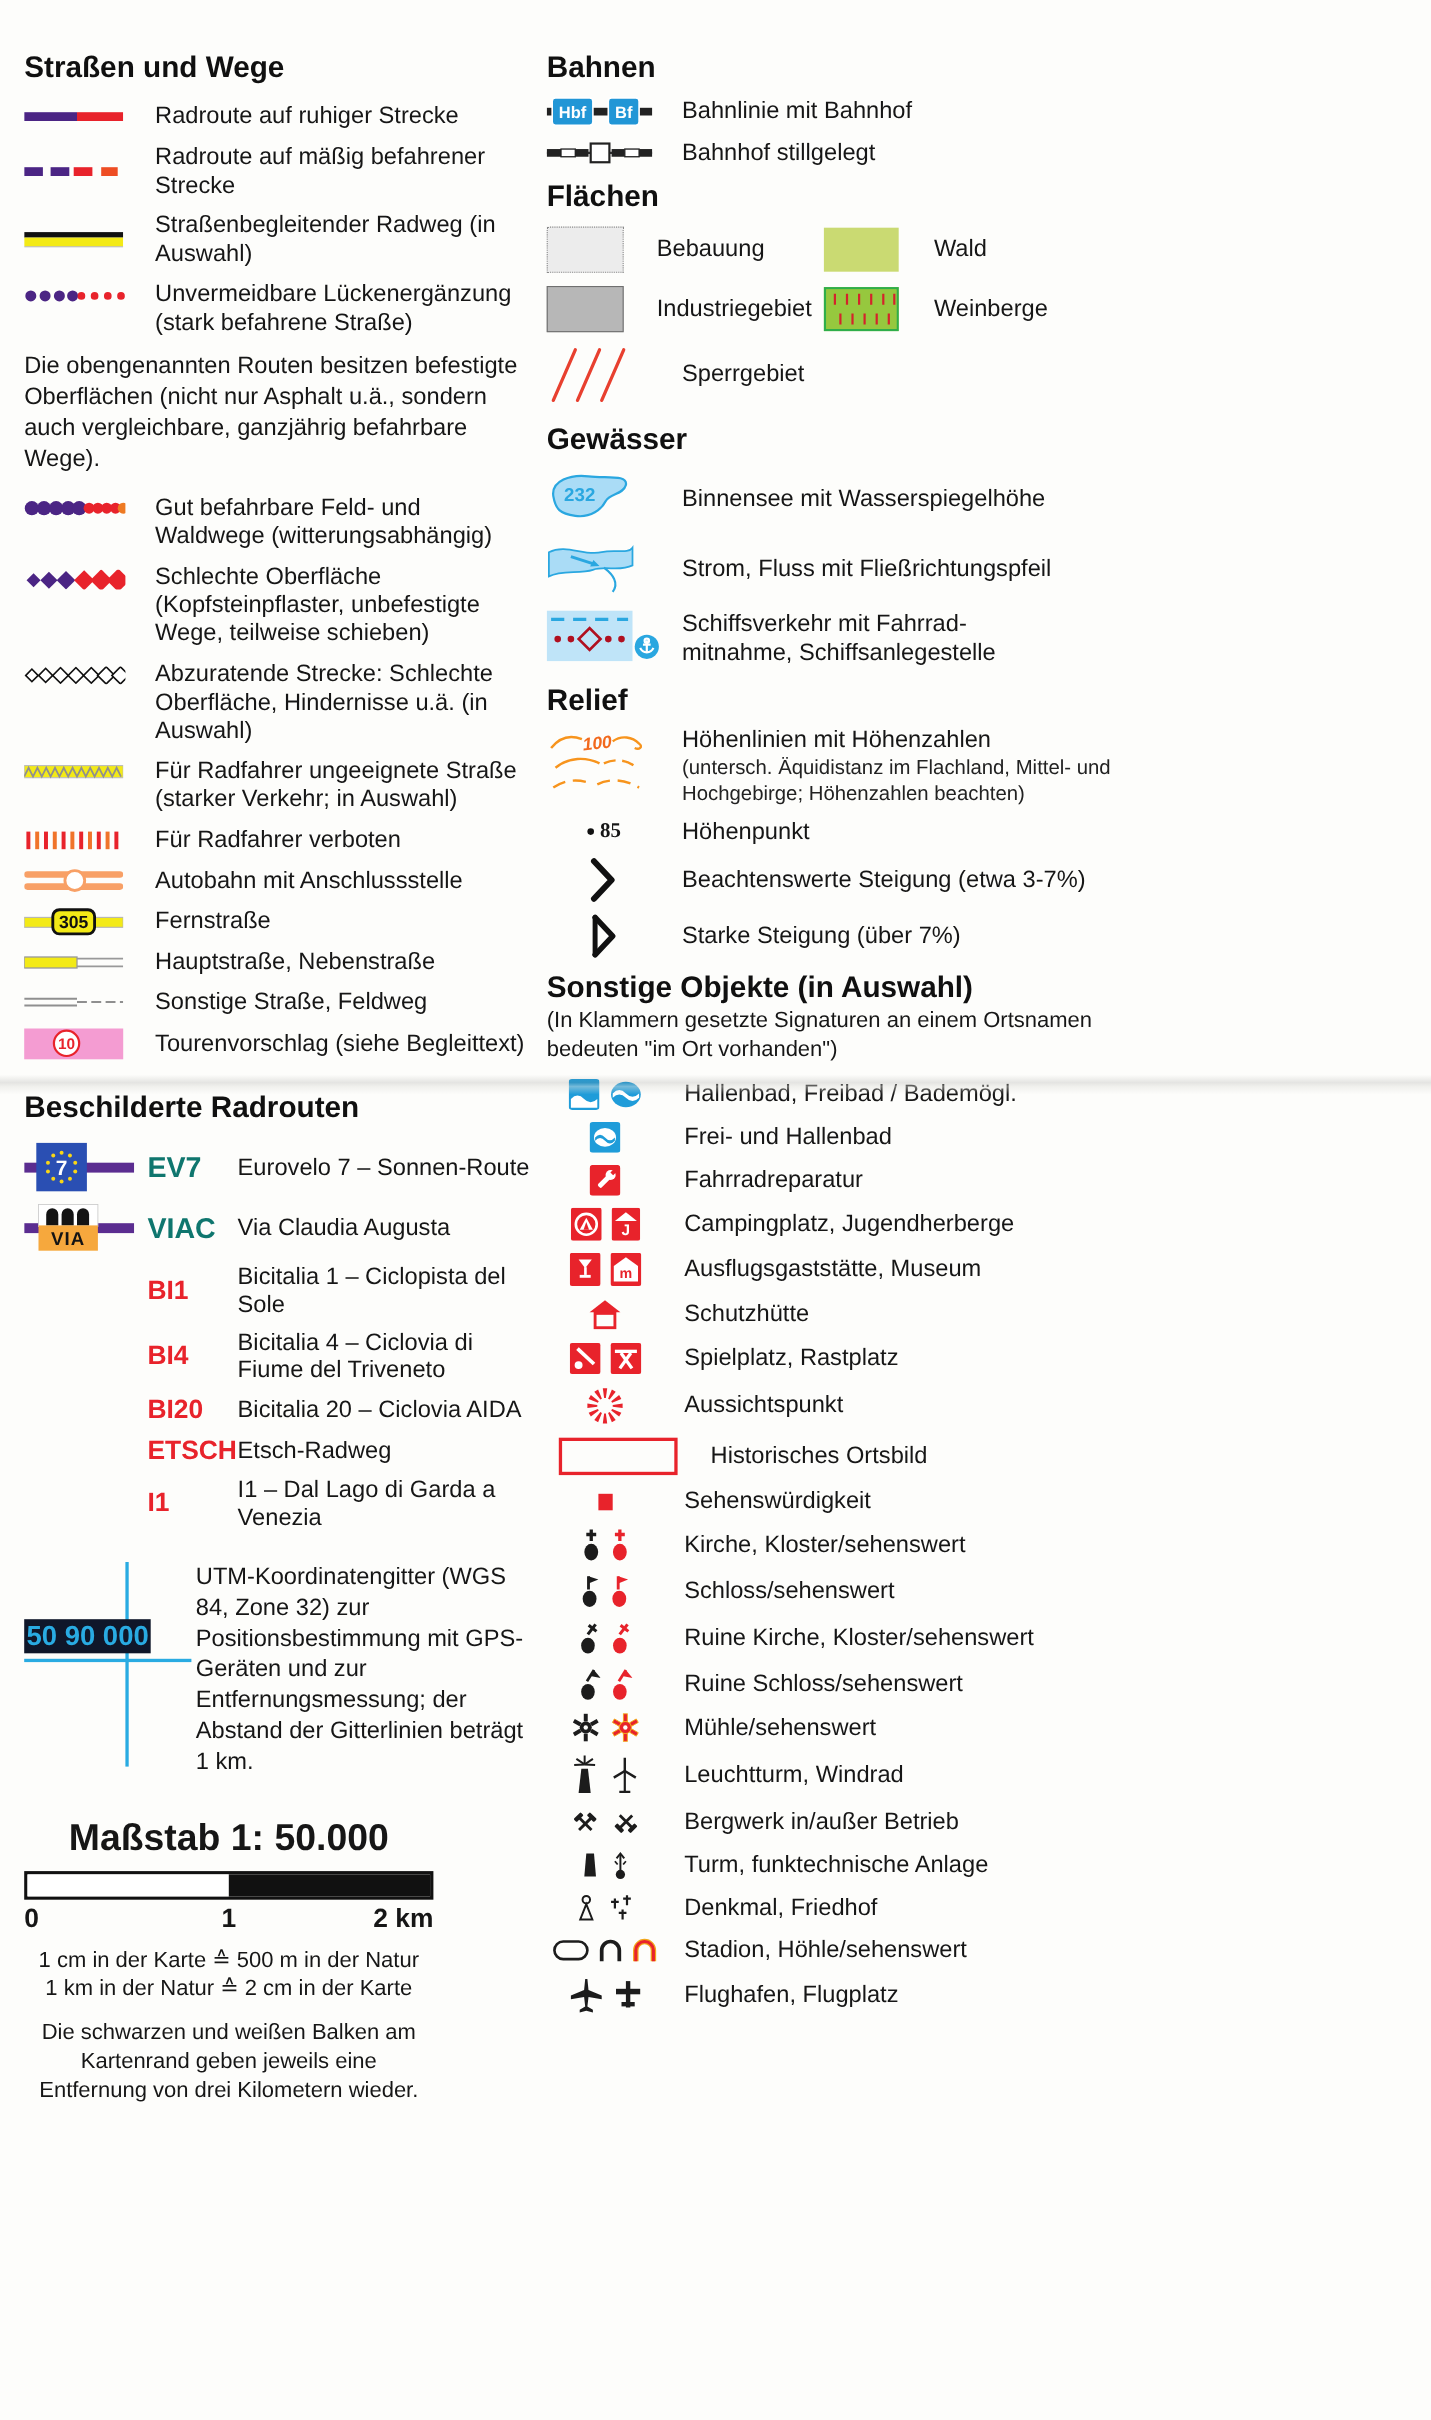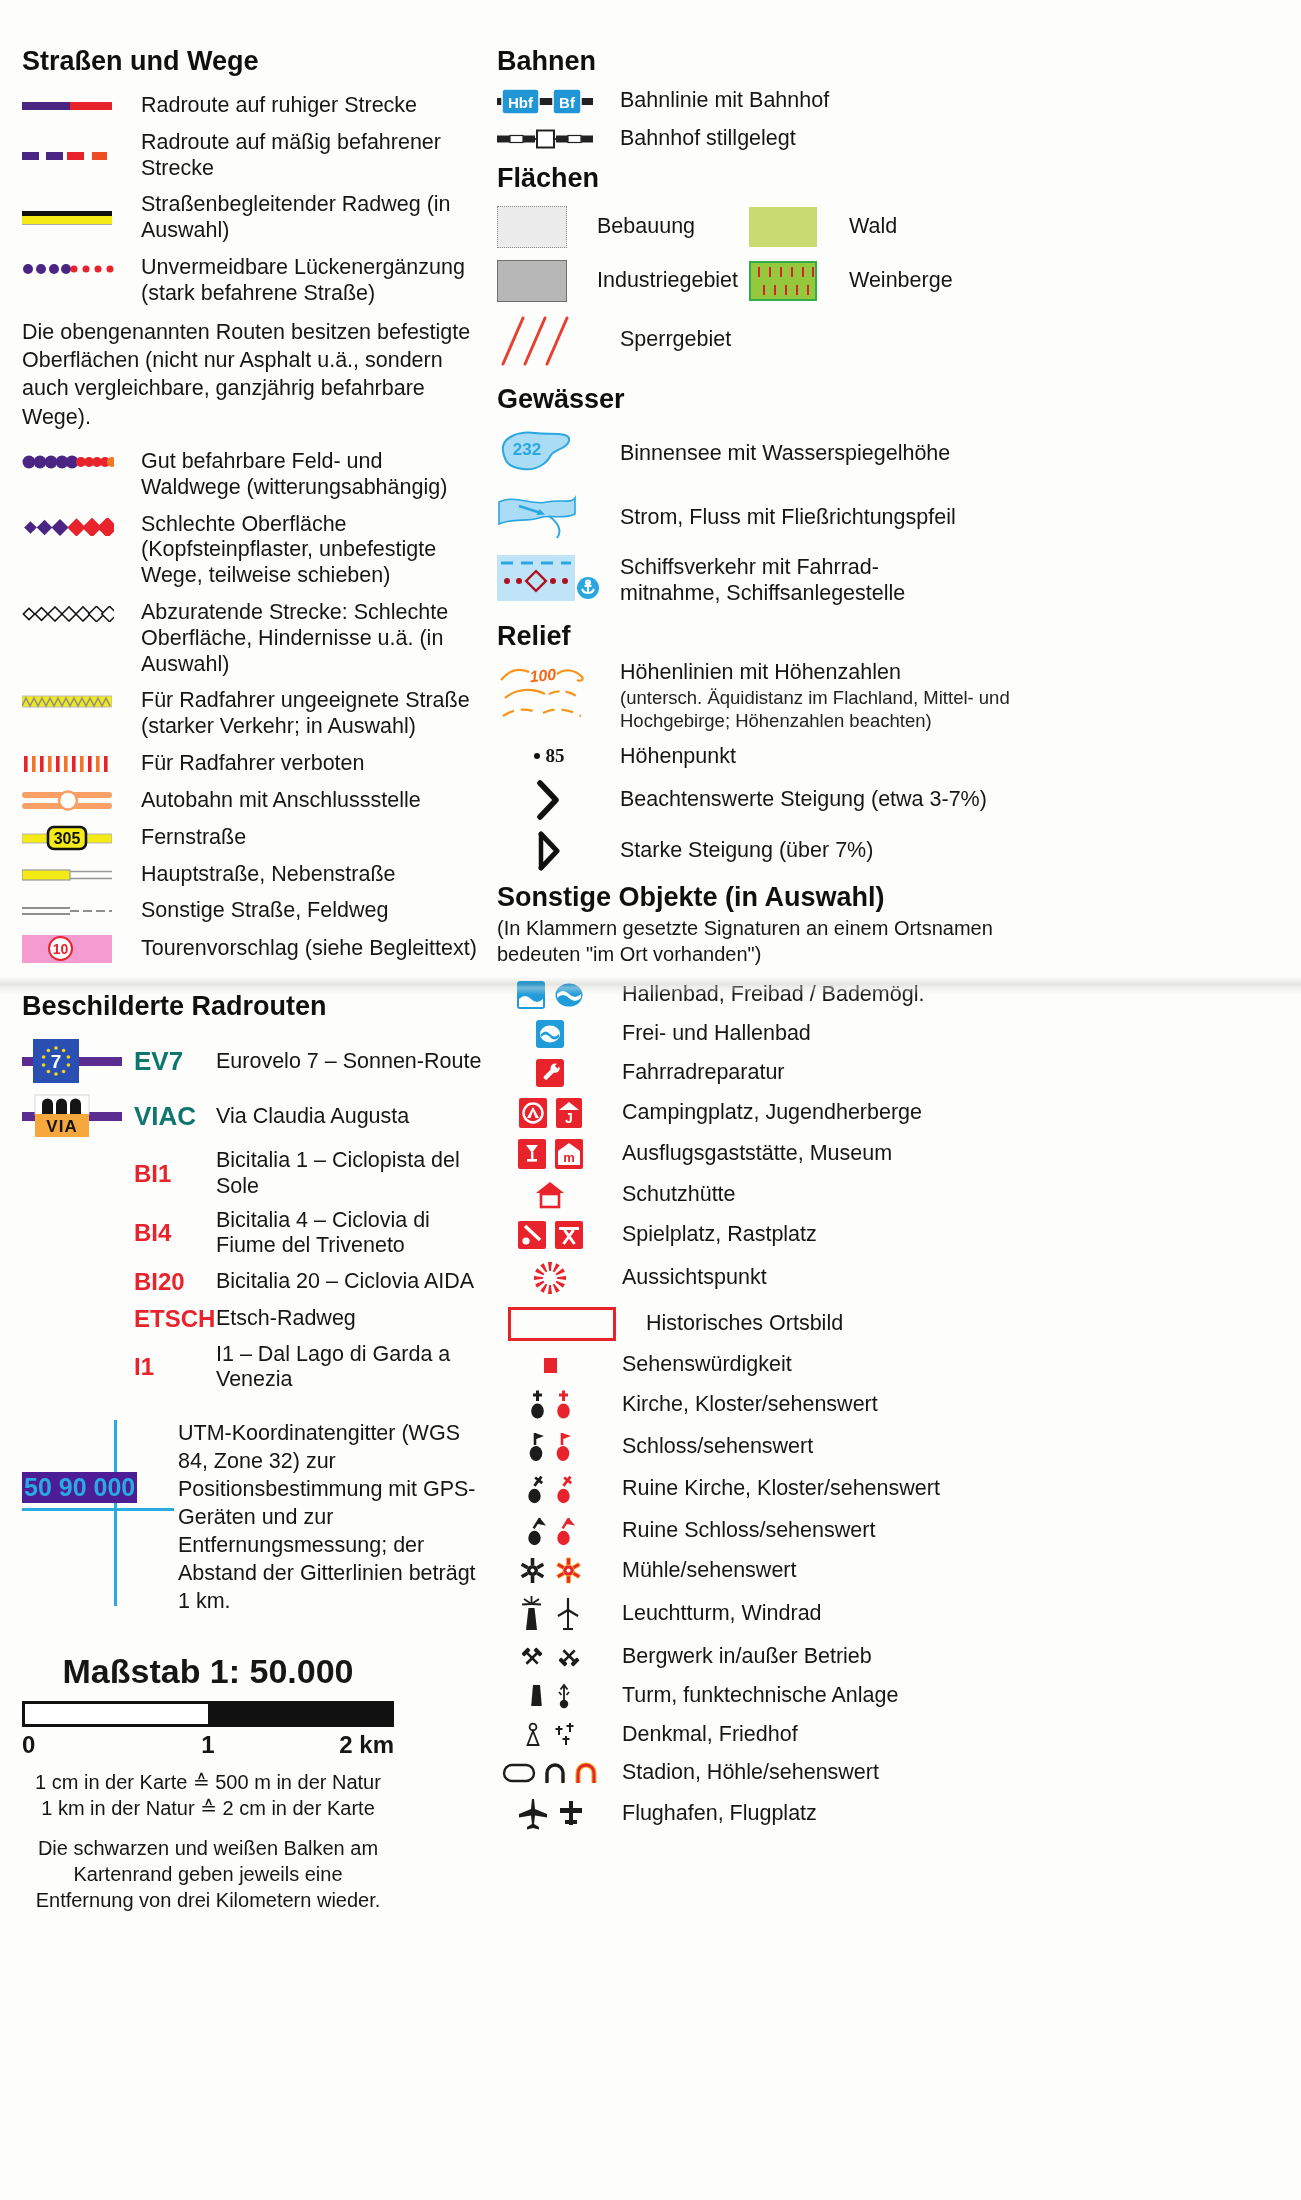--- a/index.html
+++ b/index.html
@@ -20,21 +20,21 @@
   .rrow{display:flex;align-items:center;margin-bottom:9px;}
   .ricon{flex:0 0 112px;display:flex;align-items:center;}
   .rcode{flex:0 0 82px;font-weight:700;font-size:24px;}
   .rcode.purple{color:#0f766e;font-size:26px;}
   .rcode.red{color:#e8232b;}
   .rdesc{font-size:21.5px;line-height:1.18;}
   
   .utm{position:relative;height:186px;margin-top:28px;}
   .utm .vline{position:absolute;left:92px;top:0;width:3px;height:186px;background:#29abe2;}
   .utm .hline{position:absolute;left:0;top:88px;width:152px;height:3px;background:#29abe2;}
-  .utm .gridlab{position:absolute;left:0;top:52px;font-size:25px;font-weight:700;color:#29abe2;background:#4c1d95;padding:1px 2px;}
+  .utm .gridlab{position:absolute;left:0;top:52px;font-size:25px;font-weight:700;color:#29abe2;background:#0f172a;padding:1px 2px;}
   .utm .utext{position:absolute;left:156px;top:0;width:308px;font-size:21.5px;line-height:1.3;}
   
   .scale{width:372px;margin-top:46px;}
   .scale .stitle{text-align:center;font-size:34px;font-weight:700;margin-bottom:10px;}
   .sbar{display:flex;height:20px;border:3px solid #111;}
   .sbar .w{flex:1;background:#fff;}
   .sbar .b{flex:1;background:#111;}
   .sticks{position:relative;height:30px;font-size:24px;font-weight:700;margin-top:4px;}
   .sticks .t0{position:absolute;left:0;}
   .sticks .t1{position:absolute;left:50%;transform:translateX(-50%);}

